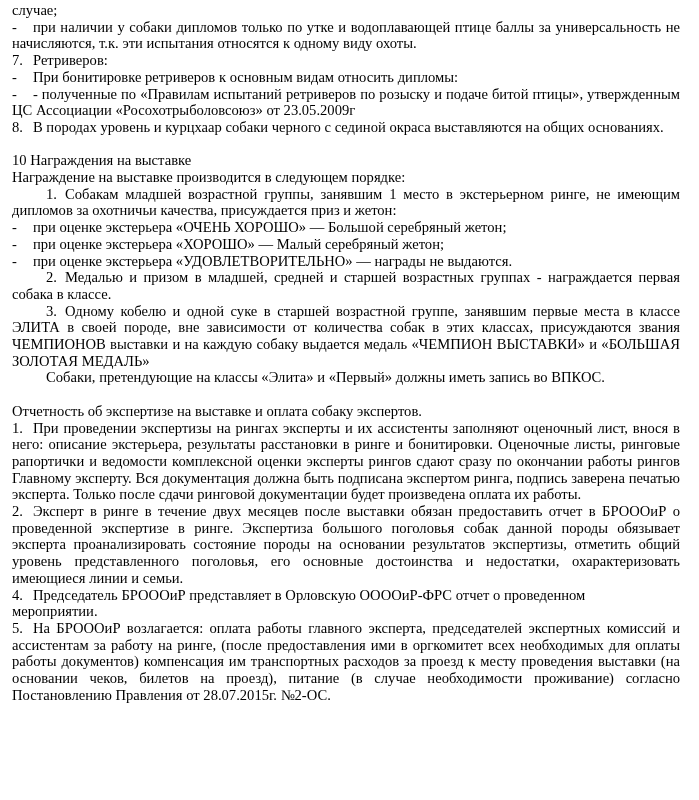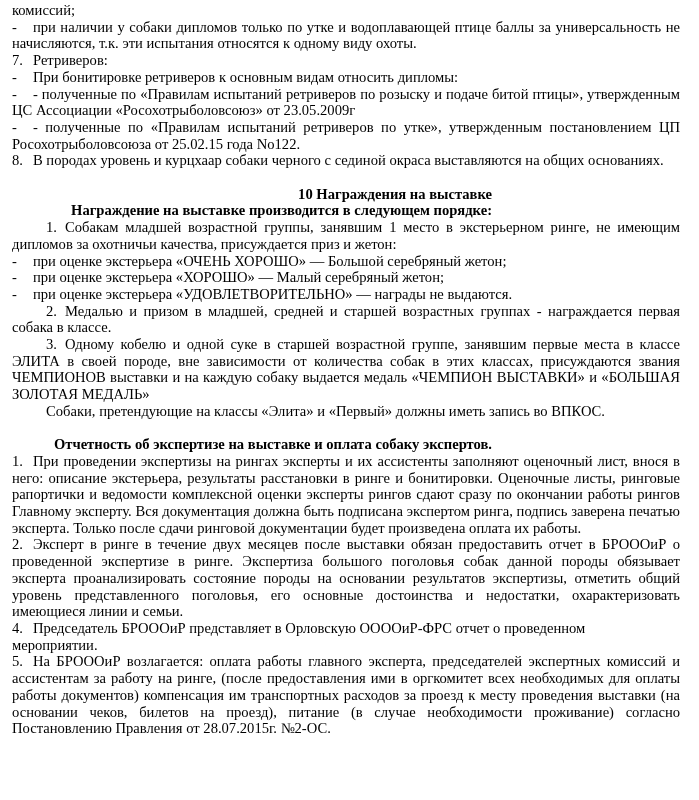--- a/index.html
+++ b/index.html
@@ -8,45 +8,44 @@
     box-sizing: border-box;
     width: 699px;
     padding: 2px 19px 0 12px;
     font-family: "Liberation Serif", "DejaVu Serif", serif;
     font-size: 14.6px;
     line-height: 16.7px;
     color: #000000;
   }
   .para { text-align: justify; }
   .plain { text-align: left; }
-  .hd { width: 480px; text-align: right; font-weight: bold; }
+  .hd { width: 480px; text-align: left; }
   .ind { text-indent: 34px; }
   .blank { height: 16.7px; }
   .sp { display: inline-block; }
   .w16 { width: 16px; }
   .w10 { width: 10px; }
   .w8  { width: 8px; }
   .lead { white-space: nowrap; }
 </style>
 </head>
 <body>
 
 <div class="doc">
 
-  <div class="para plain">комиссий;</div>
+  <div class="para plain">случае;</div>
 
   <div class="para"><span class="lead">-</span><span class="sp w16"></span><span>при наличии у собаки дипломов только по утке и водоплавающей птице баллы за универсальность не начисляются, т.к. эти испытания относятся к одному виду охоты.</span></div>
 
   <div class="para"><span class="lead">7.</span><span class="sp w10"></span><span>Ретриверов:</span></div>
 
   <div class="para"><span class="lead">-</span><span class="sp w16"></span><span>При бонитировке ретриверов к основным видам относить дипломы:</span></div>
 
   <div class="para"><span class="lead">-</span><span class="sp w16"></span><span>- полученные по «Правилам испытаний ретриверов по розыску и подаче битой птицы», утвержденным ЦС Ассоциации «Росохотрыболовсоюз» от 23.05.2009г</span></div>
 
-  <div class="para"><span class="lead">-</span><span class="sp w16"></span><span>- полученные по «Правилам испытаний ретриверов по утке», утвержденным постановлением ЦП Росохотрыболовсоюза от 25.02.15 года No122.</span></div>
 
   <div class="para"><span class="lead">8.</span><span class="sp w10"></span><span>В породах уровень и курцхаар собаки черного с сединой окраса выставляются на общих основаниях.</span></div>
 
 
   <div class="blank"></div>
 
   <div class="hd">10 Награждения на выставке</div>
 
   <div class="hd">Награждение на выставке производится в следующем порядке:</div>
 

